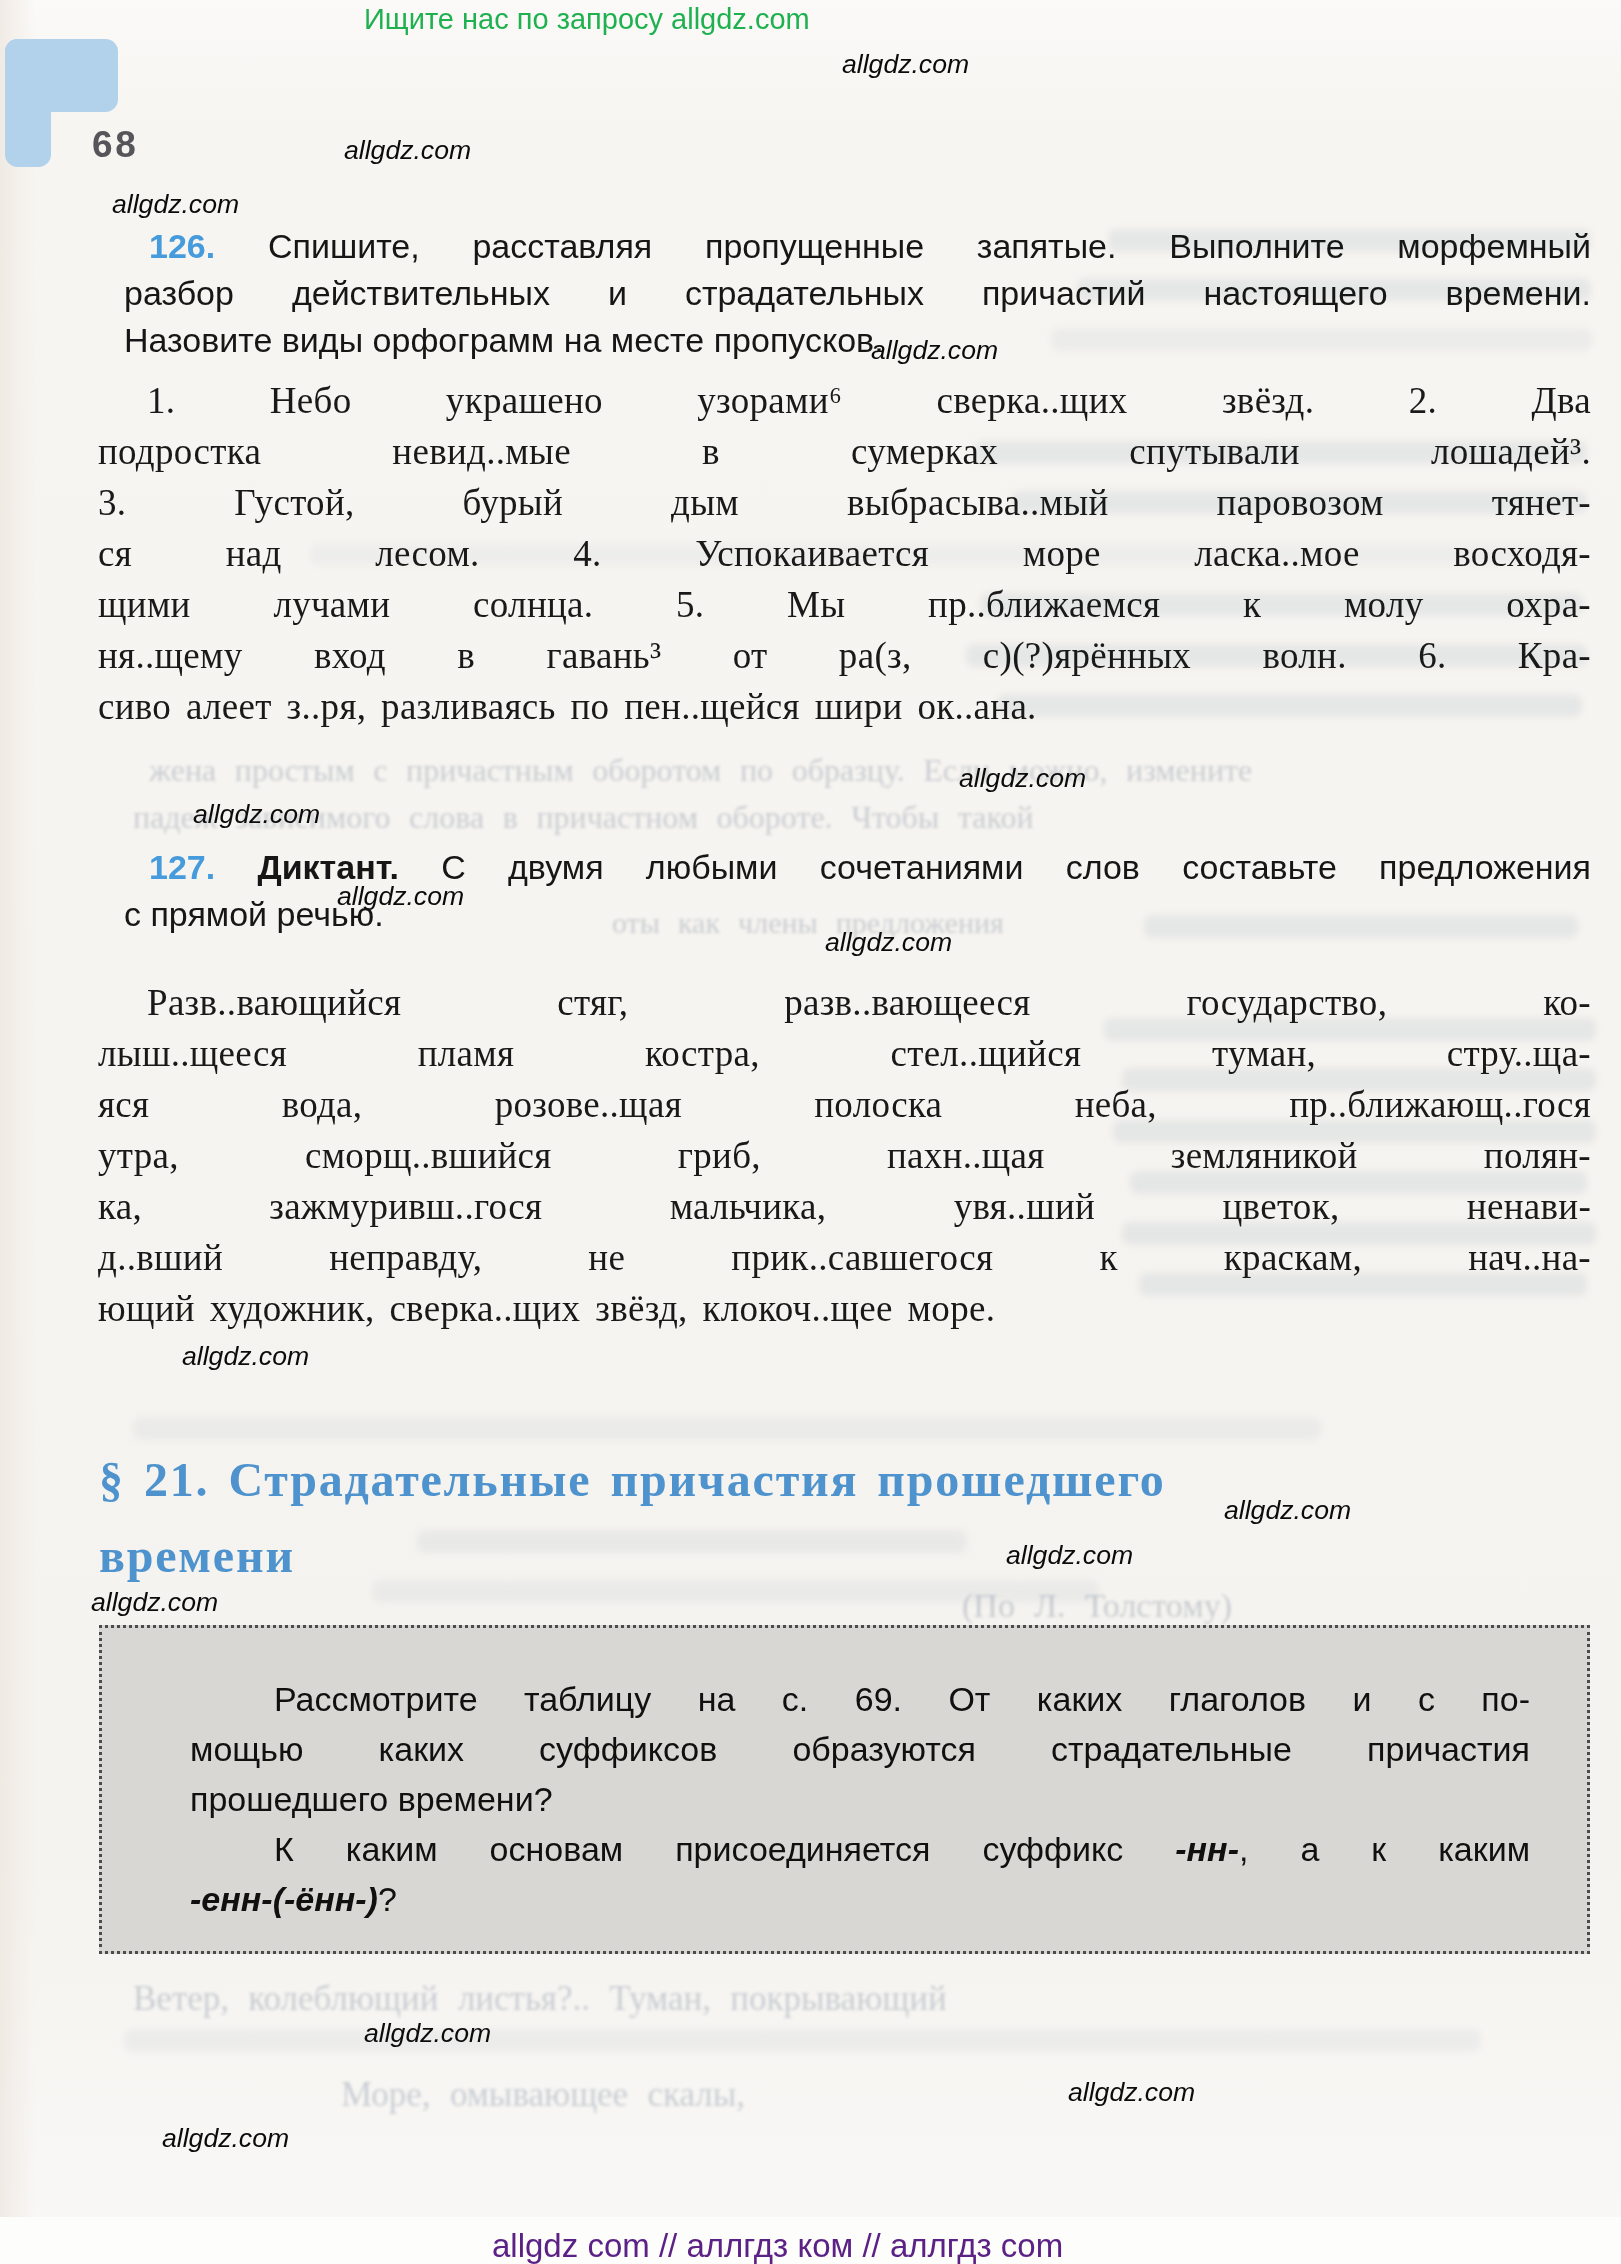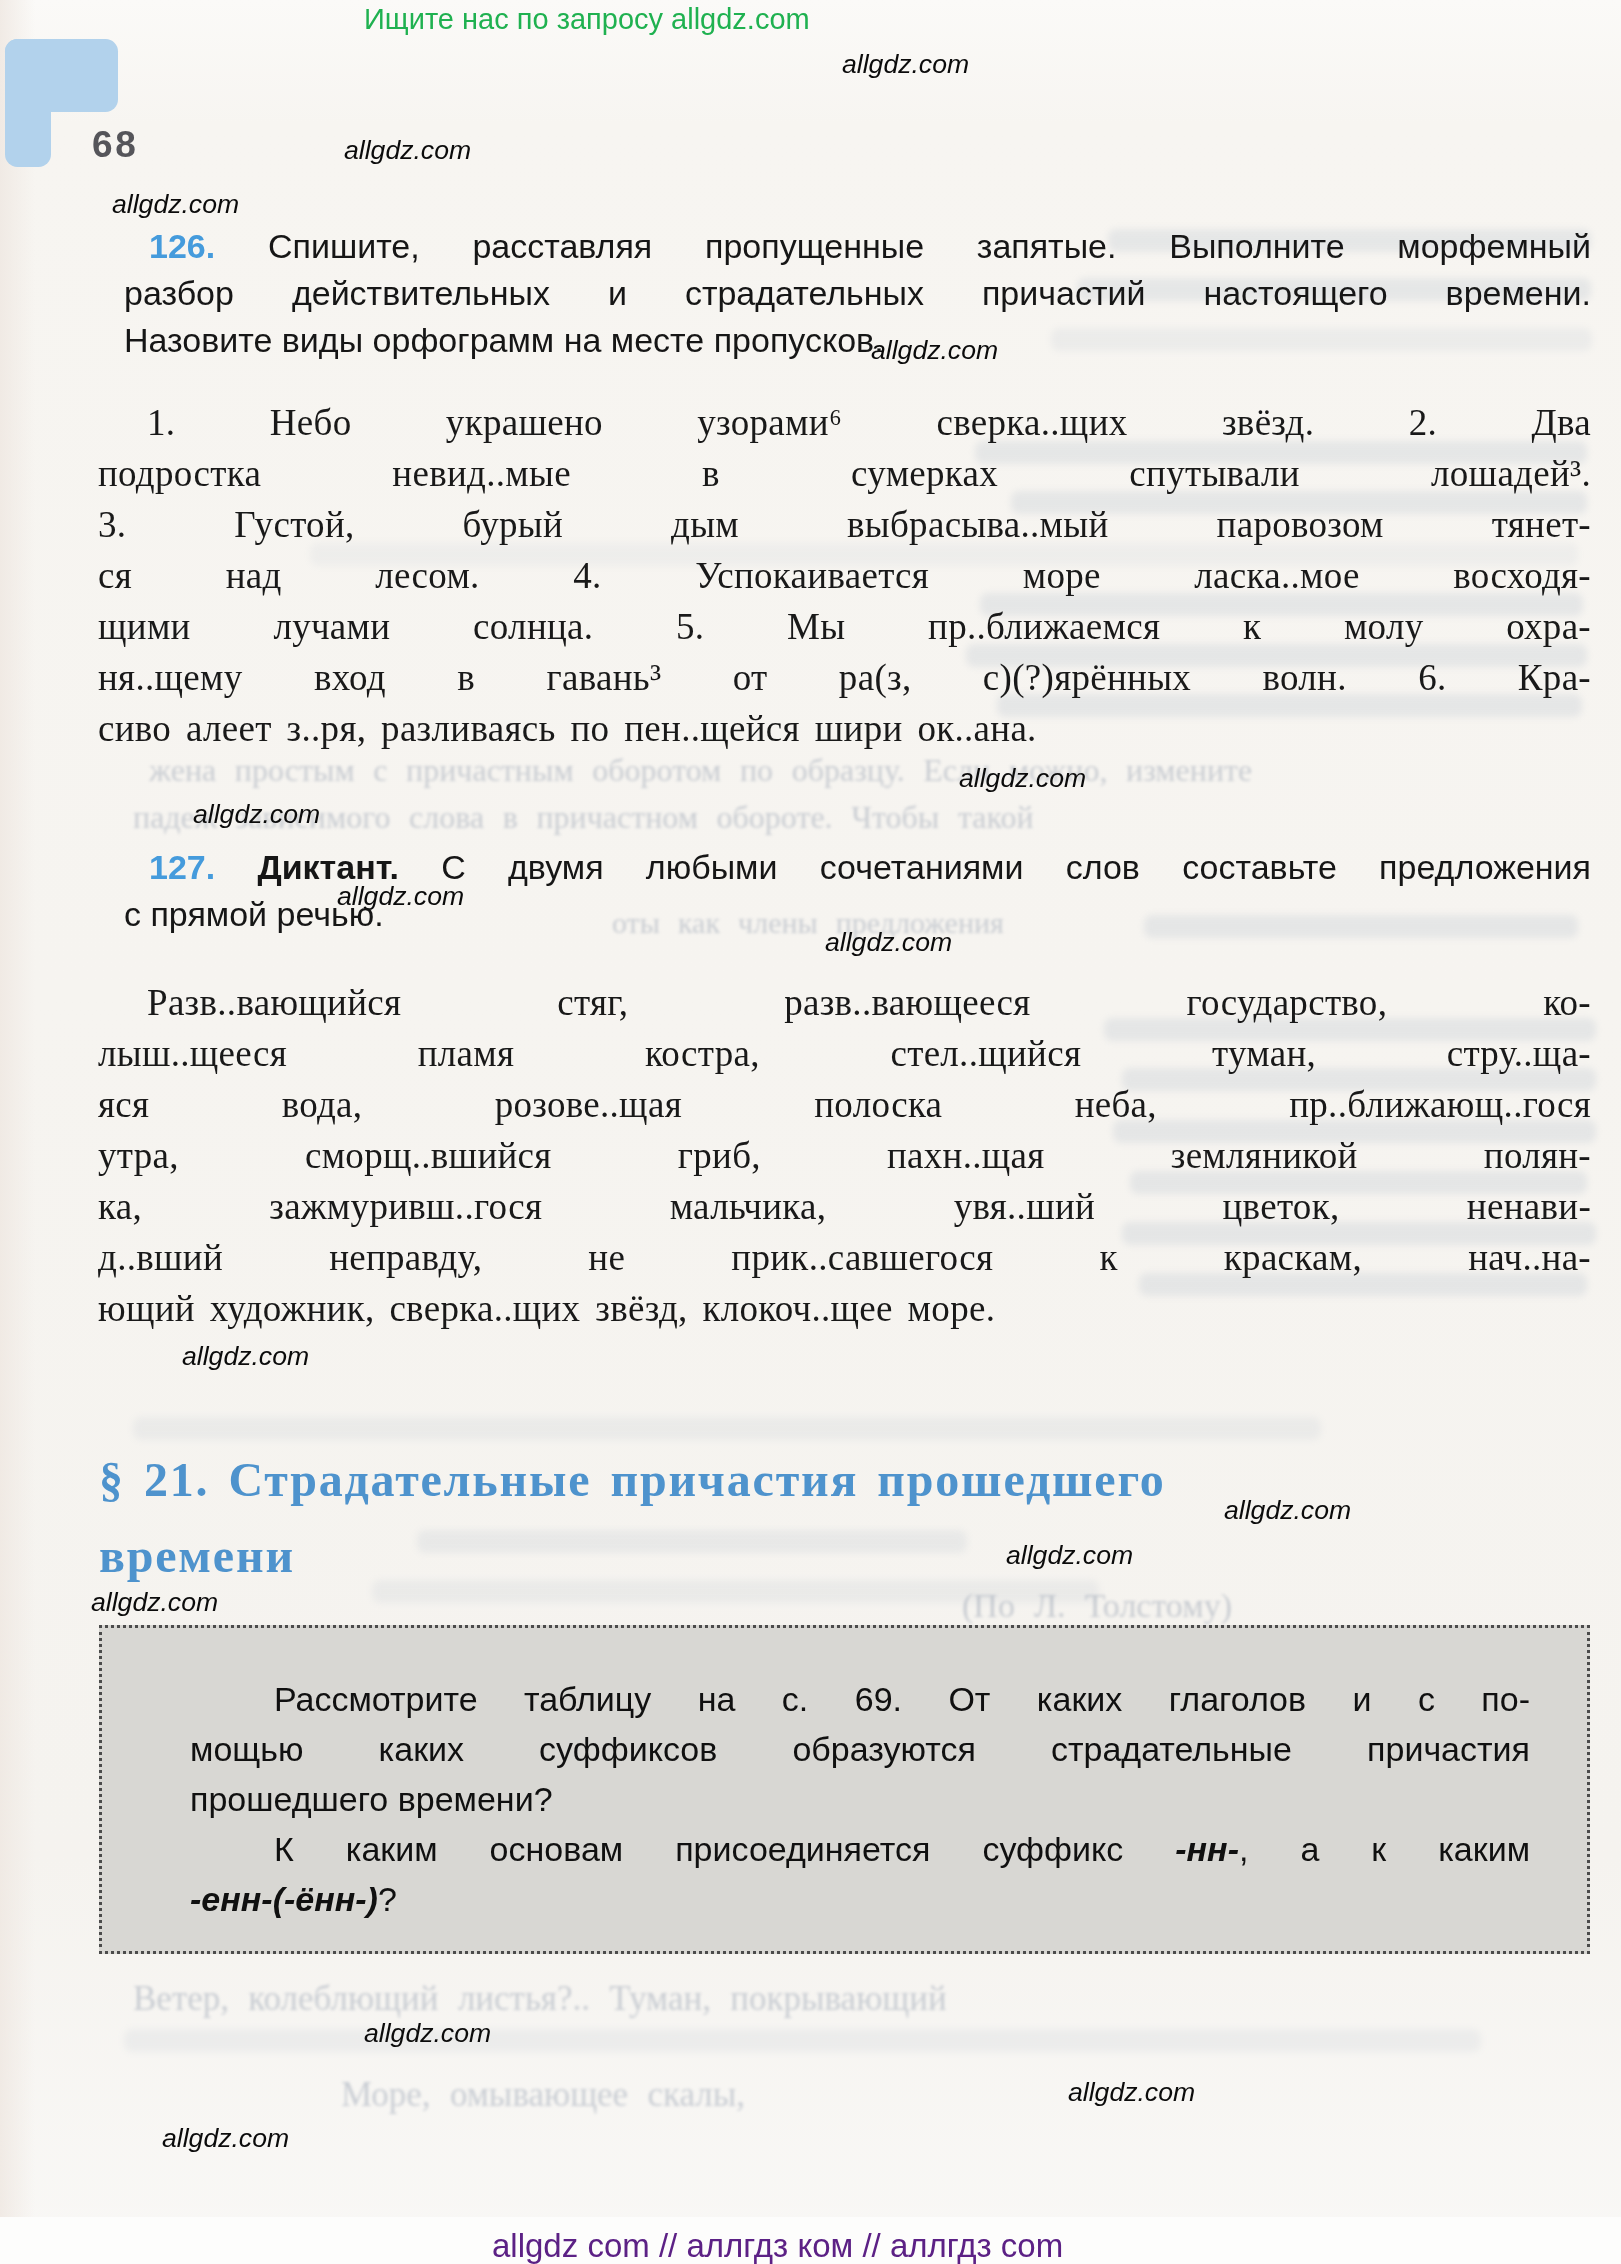--- a/index.html
+++ b/index.html
@@ -57,21 +57,21 @@
   .sans-line{font-size:34px;line-height:47px;color:#161616;margin-left:26px;}
   .serif-line{font-family:"Liberation Serif",serif;font-size:37px;line-height:51px;
               color:#191919;word-spacing:5.3px;letter-spacing:0.3px;}
   .jl{text-align:justify;text-align-last:justify;}
   .ll{text-align:left;}
   .ind28{text-indent:25px;} .ind55{text-indent:49px;} .ind95{text-indent:84px;}
   .num{color:#459bdc;font-weight:700;}
   .bold{font-weight:700;}
 
   .t126i{top:223px;}
-  .t126t{top:397px;}
+  .t126t{top:375px;}
   .t127{top:844px;}
   .tdict{top:977px;}
 
   .heading{position:absolute;left:99px;top:1442px;width:1498px;
            font-family:"Liberation Serif",serif;font-weight:700;color:#4e93cd;
            font-size:48px;line-height:76px;letter-spacing:1.8px;word-spacing:5.3px;}
 
   .qbox{position:absolute;left:99px;top:1625px;width:1491px;height:329px;box-sizing:border-box;
         background:#d8d7d3;border:3.5px dotted #4b4b4b;
         padding:46px 57px 0 62px;}

